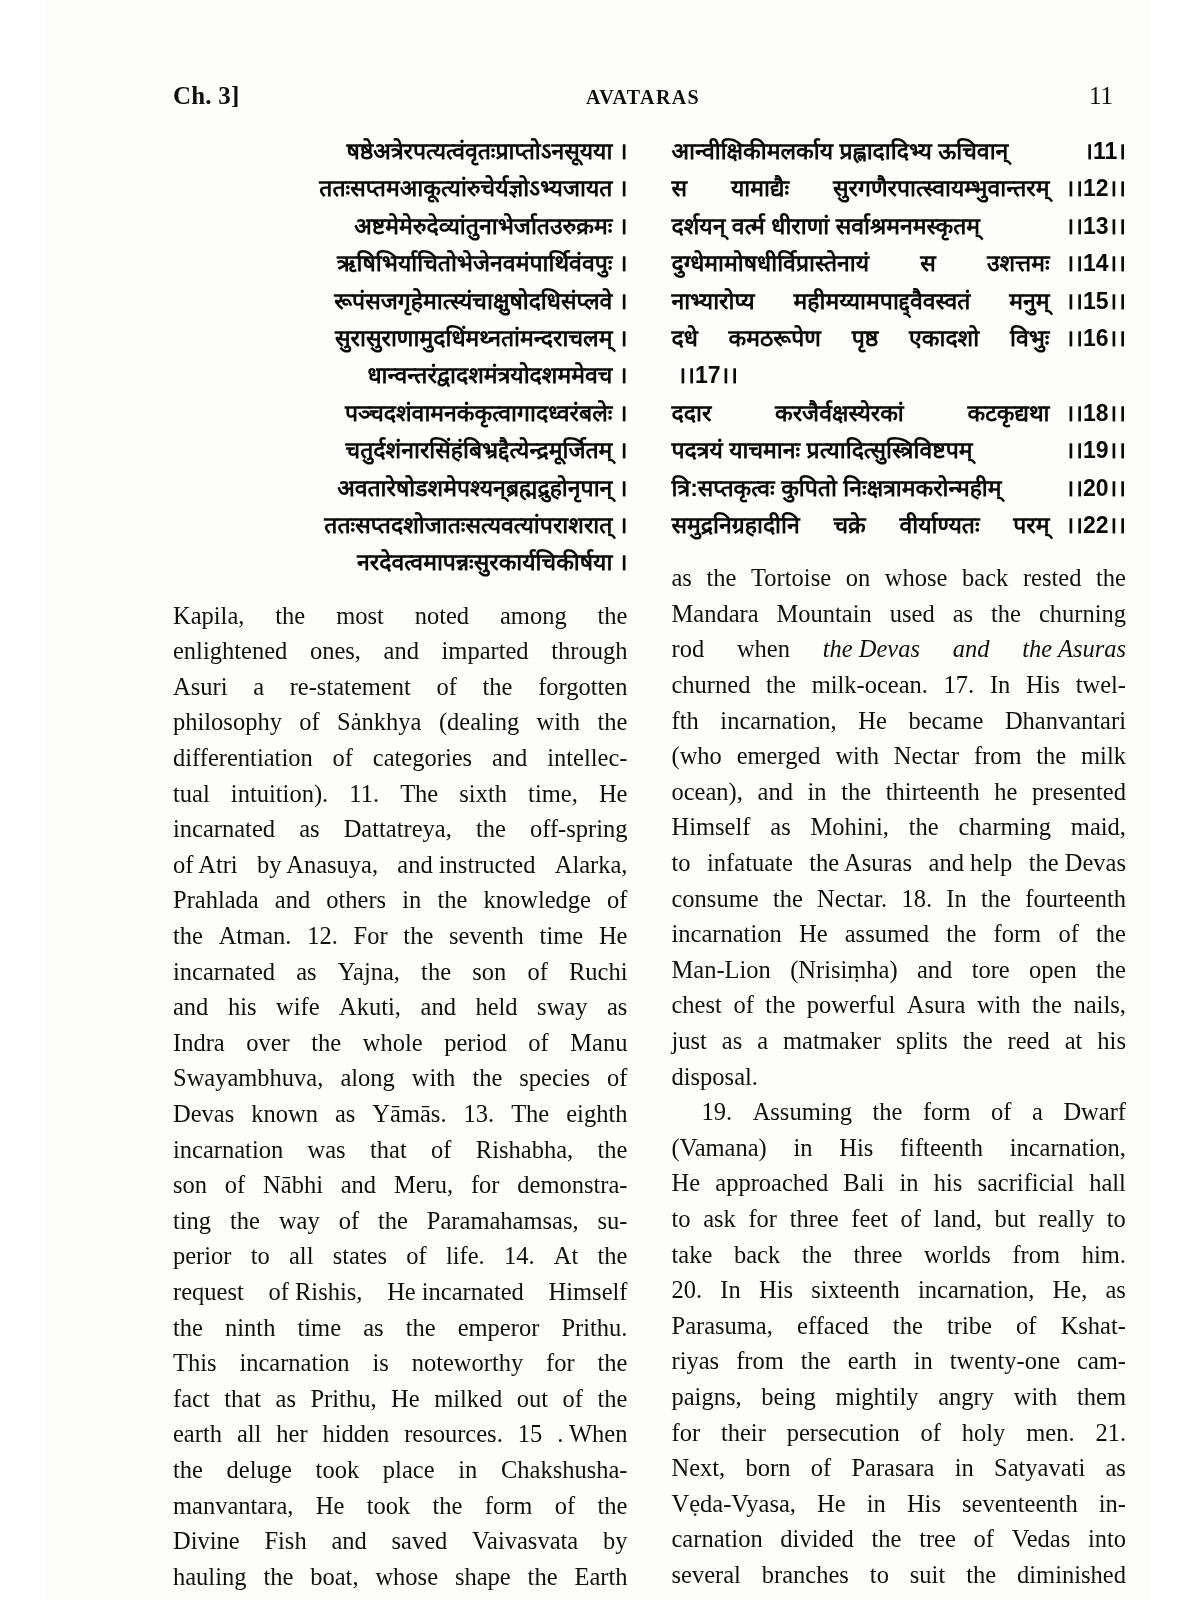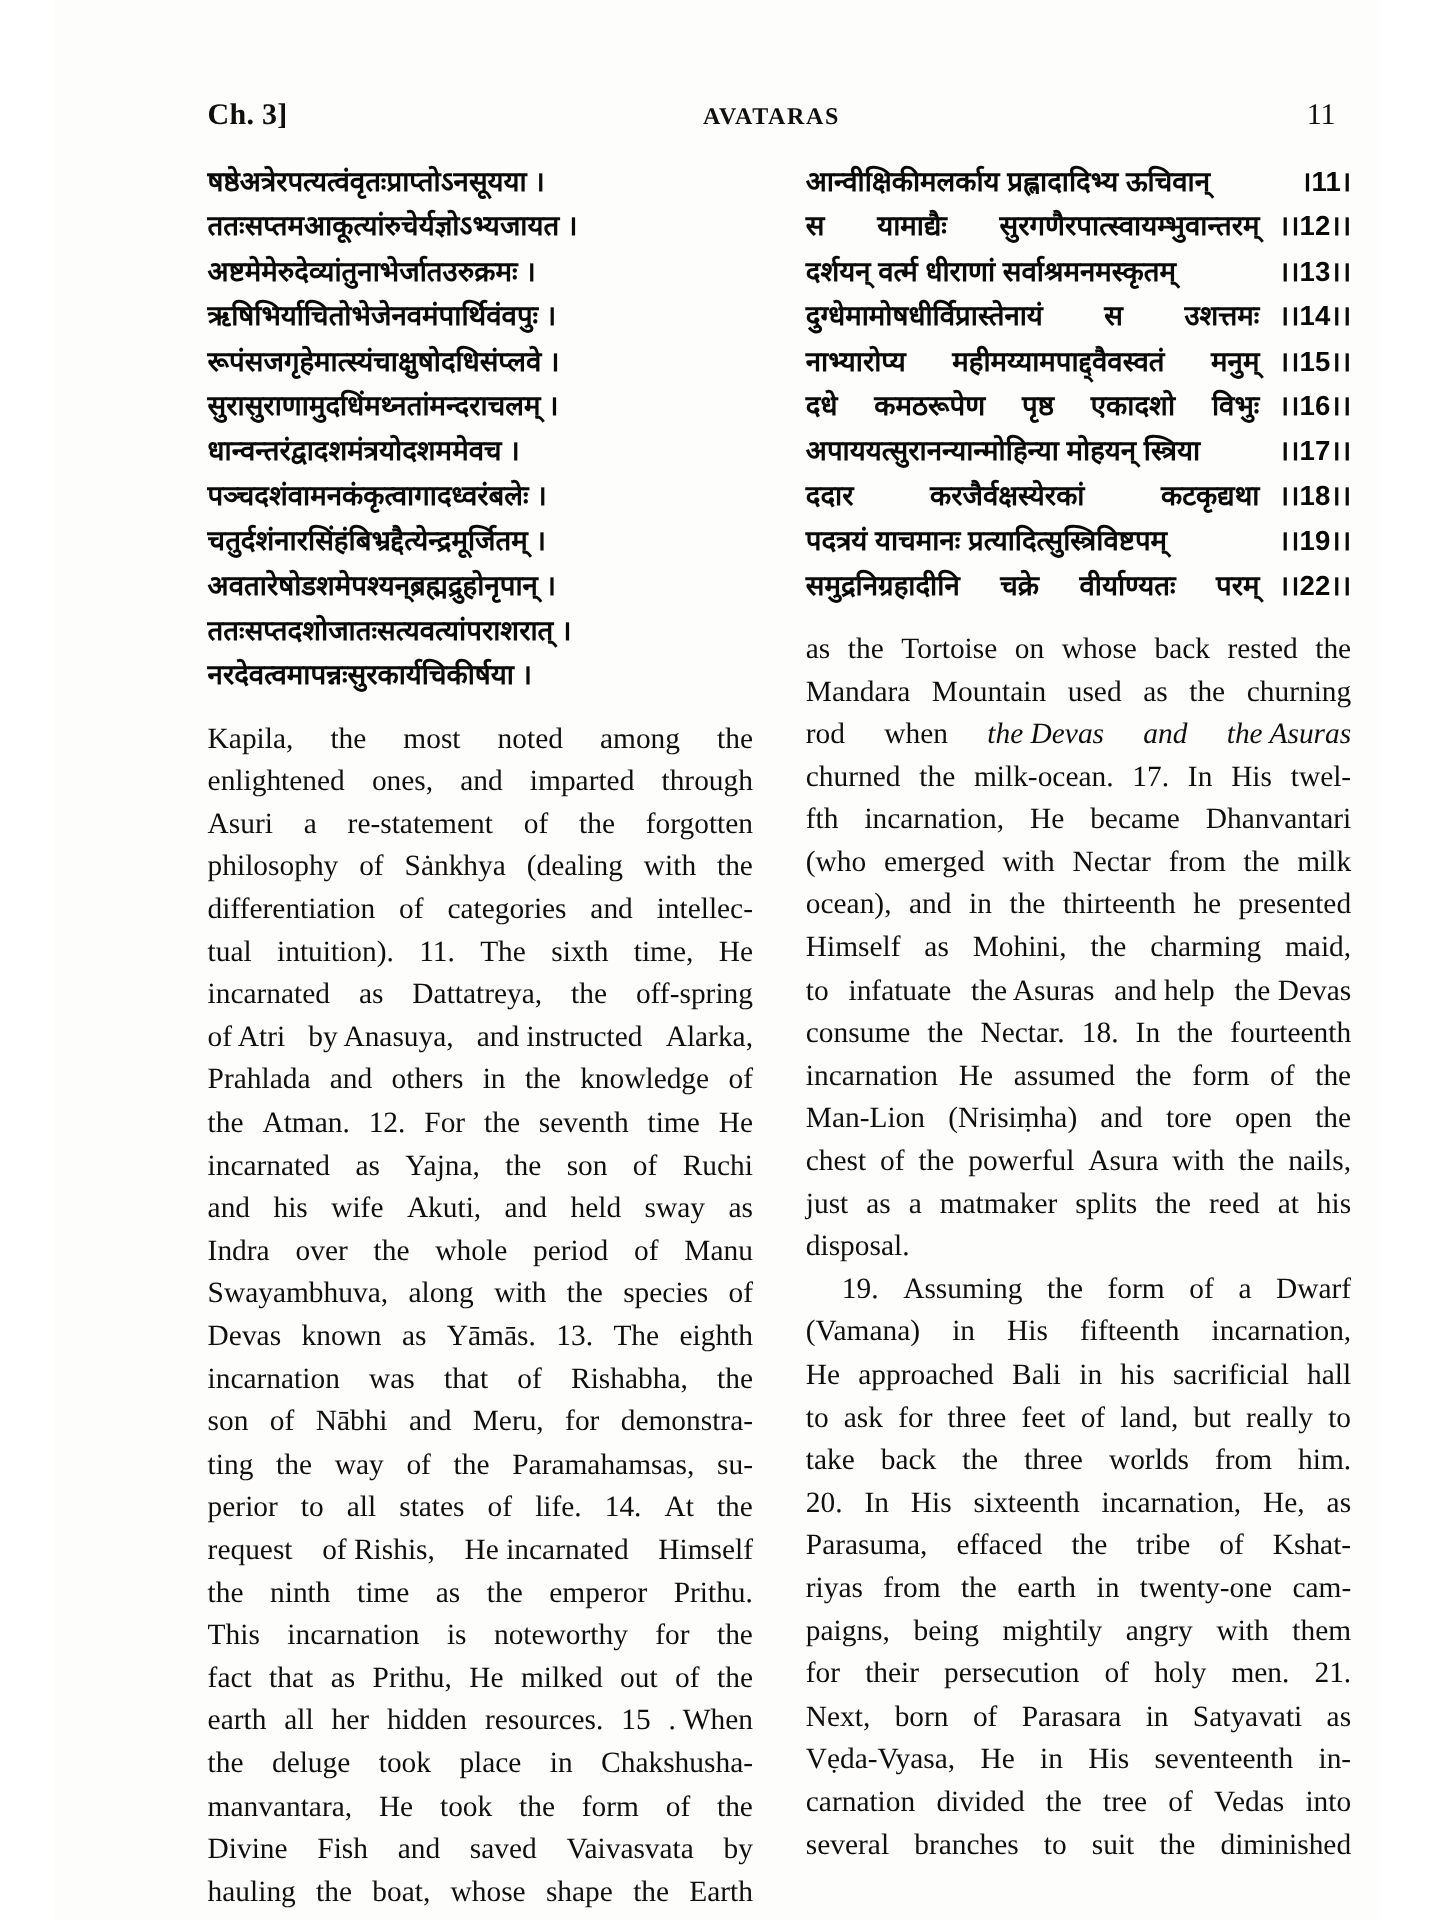--- a/index.html
+++ b/index.html
@@ -78,21 +78,22 @@
     color: #0a0a09;
   }
   .verse-line {
     display: flex;
     white-space: nowrap;
     height: 37.4px;
     align-items: baseline;
   }
   
   .verses.left .verse-line {
-    justify-content: flex-start;
+    justify-content: flex-end;
+    margin-left: 16px;
   }
   .verses.left .verse-line .pada {
     display: inline-block;
   }
   
   .verses.right .verse-line {
     justify-content: space-between;
   }
   .verses.right .verse-text {
     display: inline-block;
@@ -520,34 +521,37 @@
             <span class="verse-text">
               <span class="pada">दधे</span>
               <span class="pada">कमठरूपेण</span>
               <span class="pada">पृष्ठ</span>
               <span class="pada">एकादशो</span>
               <span class="pada">विभुः</span>
             </span>
             <span class="verse-num">।।16।।</span>
           </div>
           <div class="verse-line">
-            <span class="verse-text"><span class="pada">अपाययत्सुरानन्यान्मोहिन्या मोहयन् स्त्रिया</span></span>
             <span class="verse-num">।।17।।</span>
           </div>
           <div class="verse-line spread">
             <span class="verse-text">
               <span class="pada">ददार</span>
               <span class="pada">करजैर्वक्षस्येरकां</span>
               <span class="pada">कटकृद्यथा</span>
             </span>
             <span class="verse-num">।।18।।</span>
           </div>
           <div class="verse-line">
             <span class="verse-text"><span class="pada">पदत्रयं याचमानः प्रत्यादित्सुस्त्रिविष्टपम्</span></span>
             <span class="verse-num">।।19।।</span>
+          </div>
+          <div class="verse-line">
+            <span class="verse-text"><span class="pada">त्रि:सप्तकृत्वः कुपितो निःक्षत्रामकरोन्महीम्</span></span>
+            <span class="verse-num">।।20।।</span>
           </div>
           <div class="verse-line spread">
             <span class="verse-text">
               <span class="pada">समुद्रनिग्रहादीनि</span>
               <span class="pada">चक्रे</span>
               <span class="pada">वीर्याण्यतः</span>
               <span class="pada">परम्</span>
             </span>
             <span class="verse-num">।।22।।</span>
           </div>

